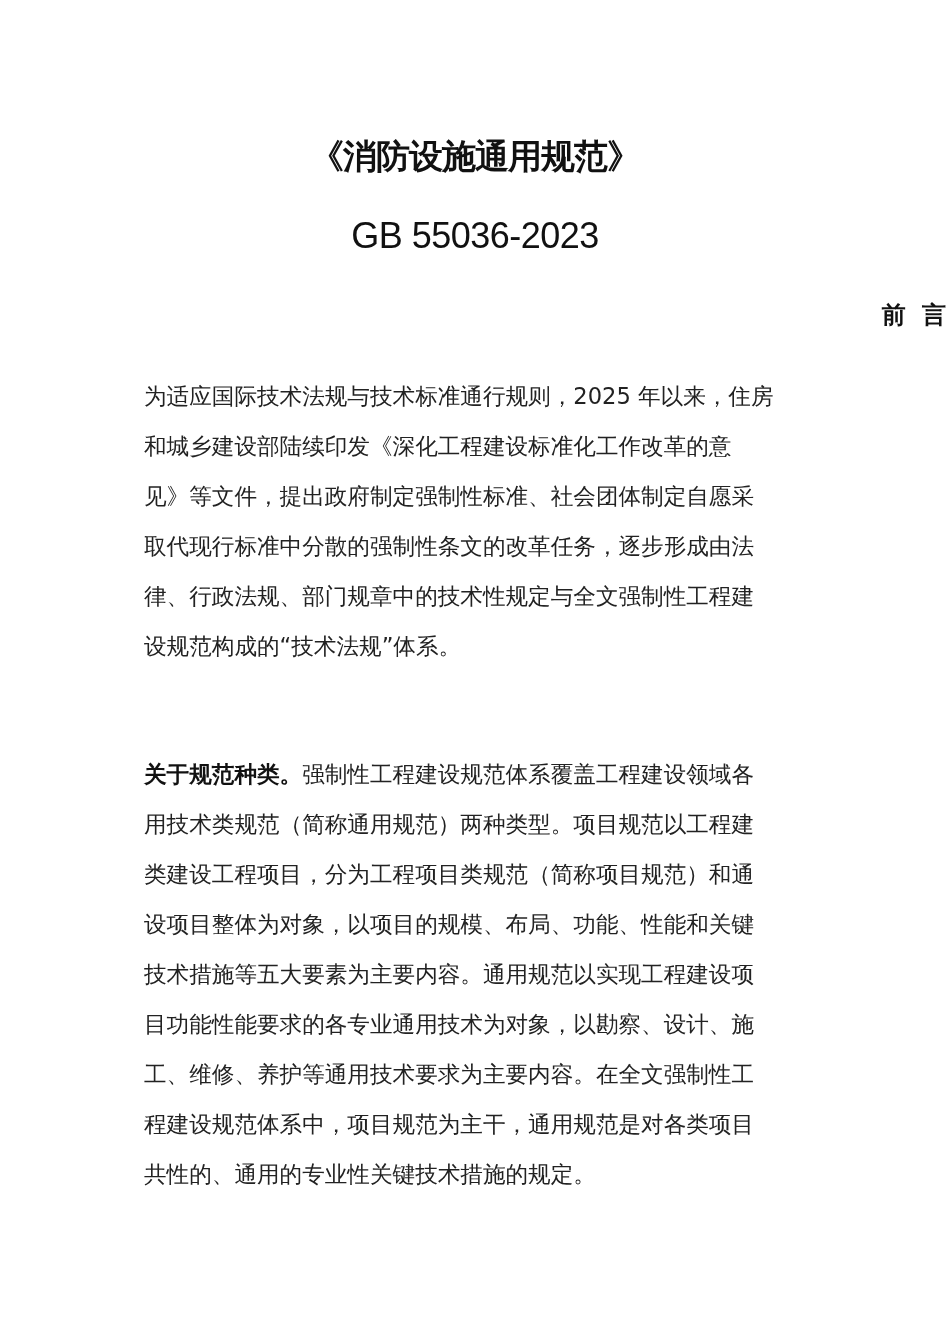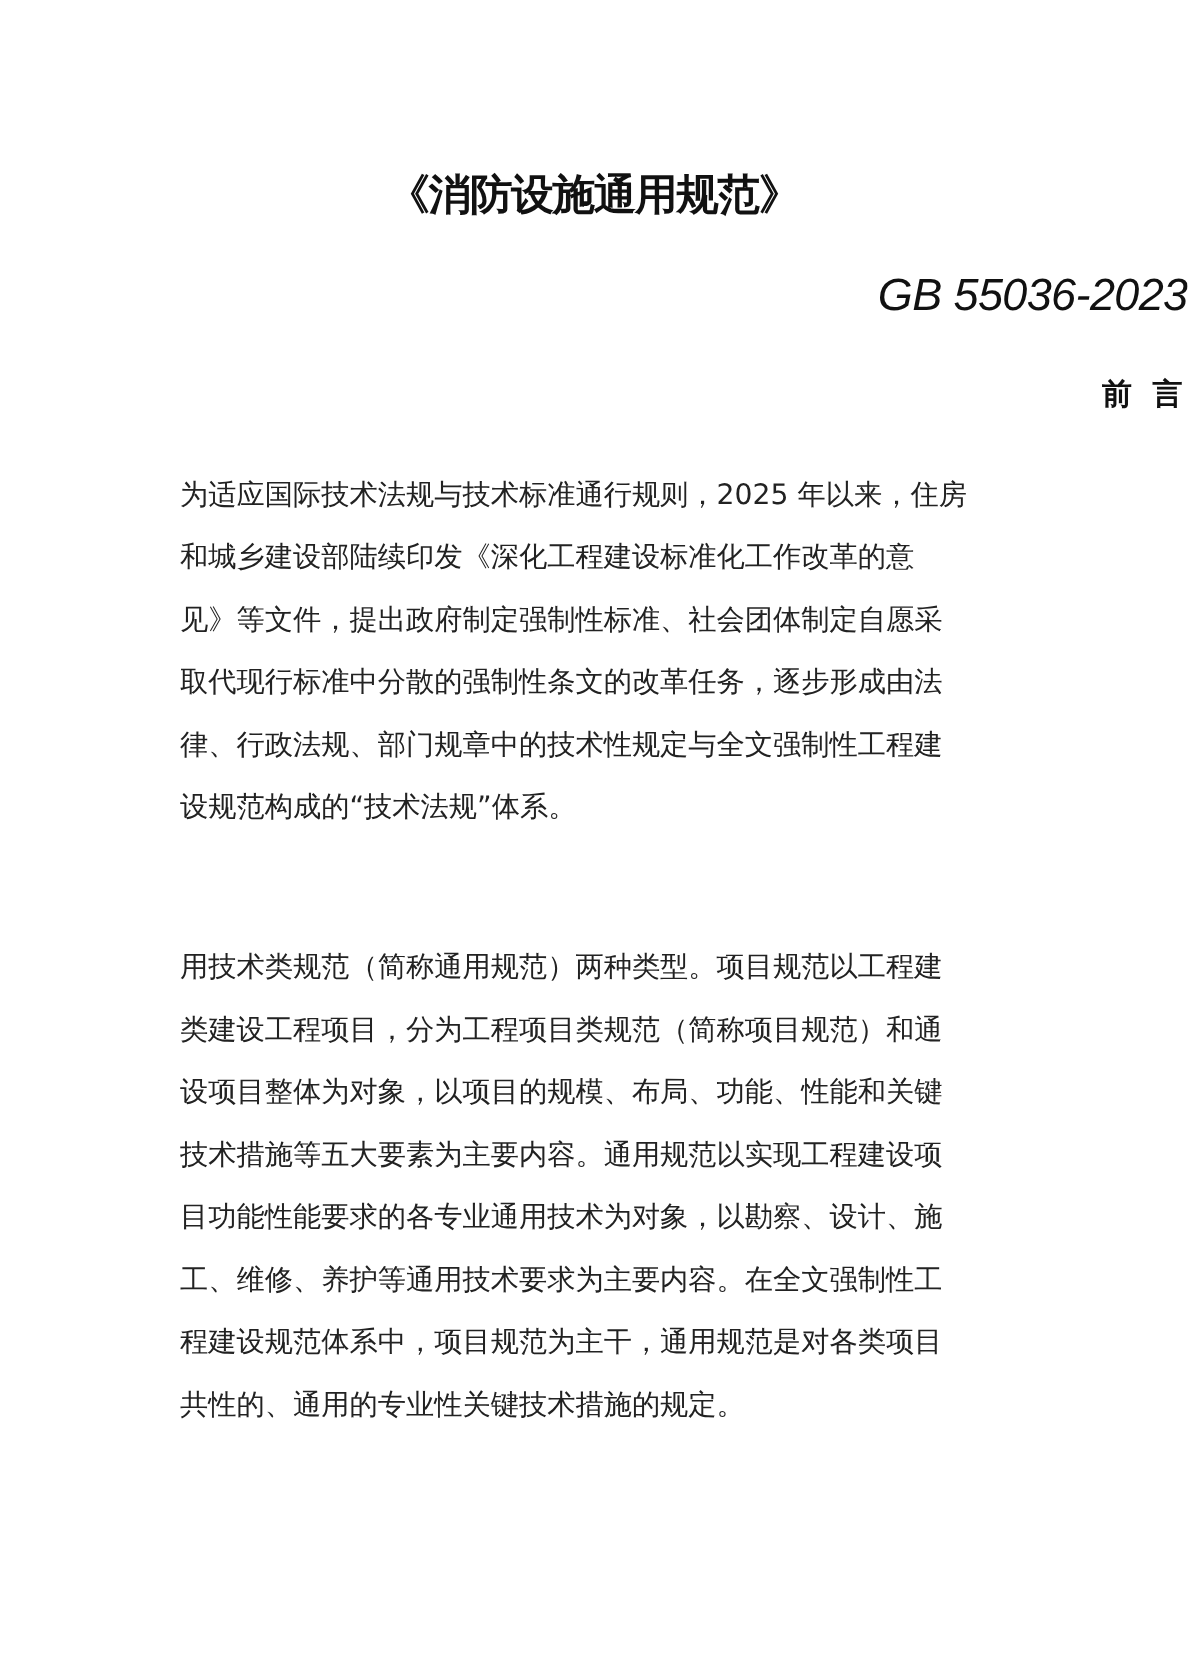--- a/index.html
+++ b/index.html
@@ -28,27 +28,26 @@
       font-size: 34px;
       font-weight: bold;
       letter-spacing: -1px;
       line-height: 48px;
       color: #111;
     }
     .code {
       position: absolute;
       top: 208px;
       left: 0; width: 950px;
-      text-align: right;
+      text-align: center;
       font-family: "Liberation Sans", sans-serif;
       font-size: 36px;
       line-height: 48px;
       color: #111;
       letter-spacing: -0.5px;
-      font-style: italic;
     }
     .heading {
       position: absolute;
       top: 294px;
       left: 0; width: 950px;
       text-align: right;
       font-size: 24px;
       font-weight: bold;
       line-height: 34px;
       letter-spacing: 4px;
@@ -86,20 +85,21 @@
   <div class="para para-1">
     <span class="line">为适应国际技术法规与技术标准通行规则，2025 年以来，住房</span>
     <span class="line">和城乡建设部陆续印发《深化工程建设标准化工作改革的意</span>
     <span class="line">见》等文件，提出政府制定强制性标准、社会团体制定自愿采</span>
     <span class="line">取代现行标准中分散的强制性条文的改革任务，逐步形成由法</span>
     <span class="line">律、行政法规、部门规章中的技术性规定与全文强制性工程建</span>
     <span class="line">设规范构成的“技术法规”体系。</span>
   </div>
 
   <div class="para para-2">
+    <span class="line"><span class="lead">关于规范种类。</span><span>强制性工程建设规范体系覆盖工程建设领域各</span></span>
     <span class="line">用技术类规范（简称通用规范）两种类型。项目规范以工程建</span>
     <span class="line">类建设工程项目，分为工程项目类规范（简称项目规范）和通</span>
     <span class="line">设项目整体为对象，以项目的规模、布局、功能、性能和关键</span>
     <span class="line">技术措施等五大要素为主要内容。通用规范以实现工程建设项</span>
     <span class="line">目功能性能要求的各专业通用技术为对象，以勘察、设计、施</span>
     <span class="line">工、维修、养护等通用技术要求为主要内容。在全文强制性工</span>
     <span class="line">程建设规范体系中，项目规范为主干，通用规范是对各类项目</span>
     <span class="line">共性的、通用的专业性关键技术措施的规定。</span>
   </div>
 </div>

